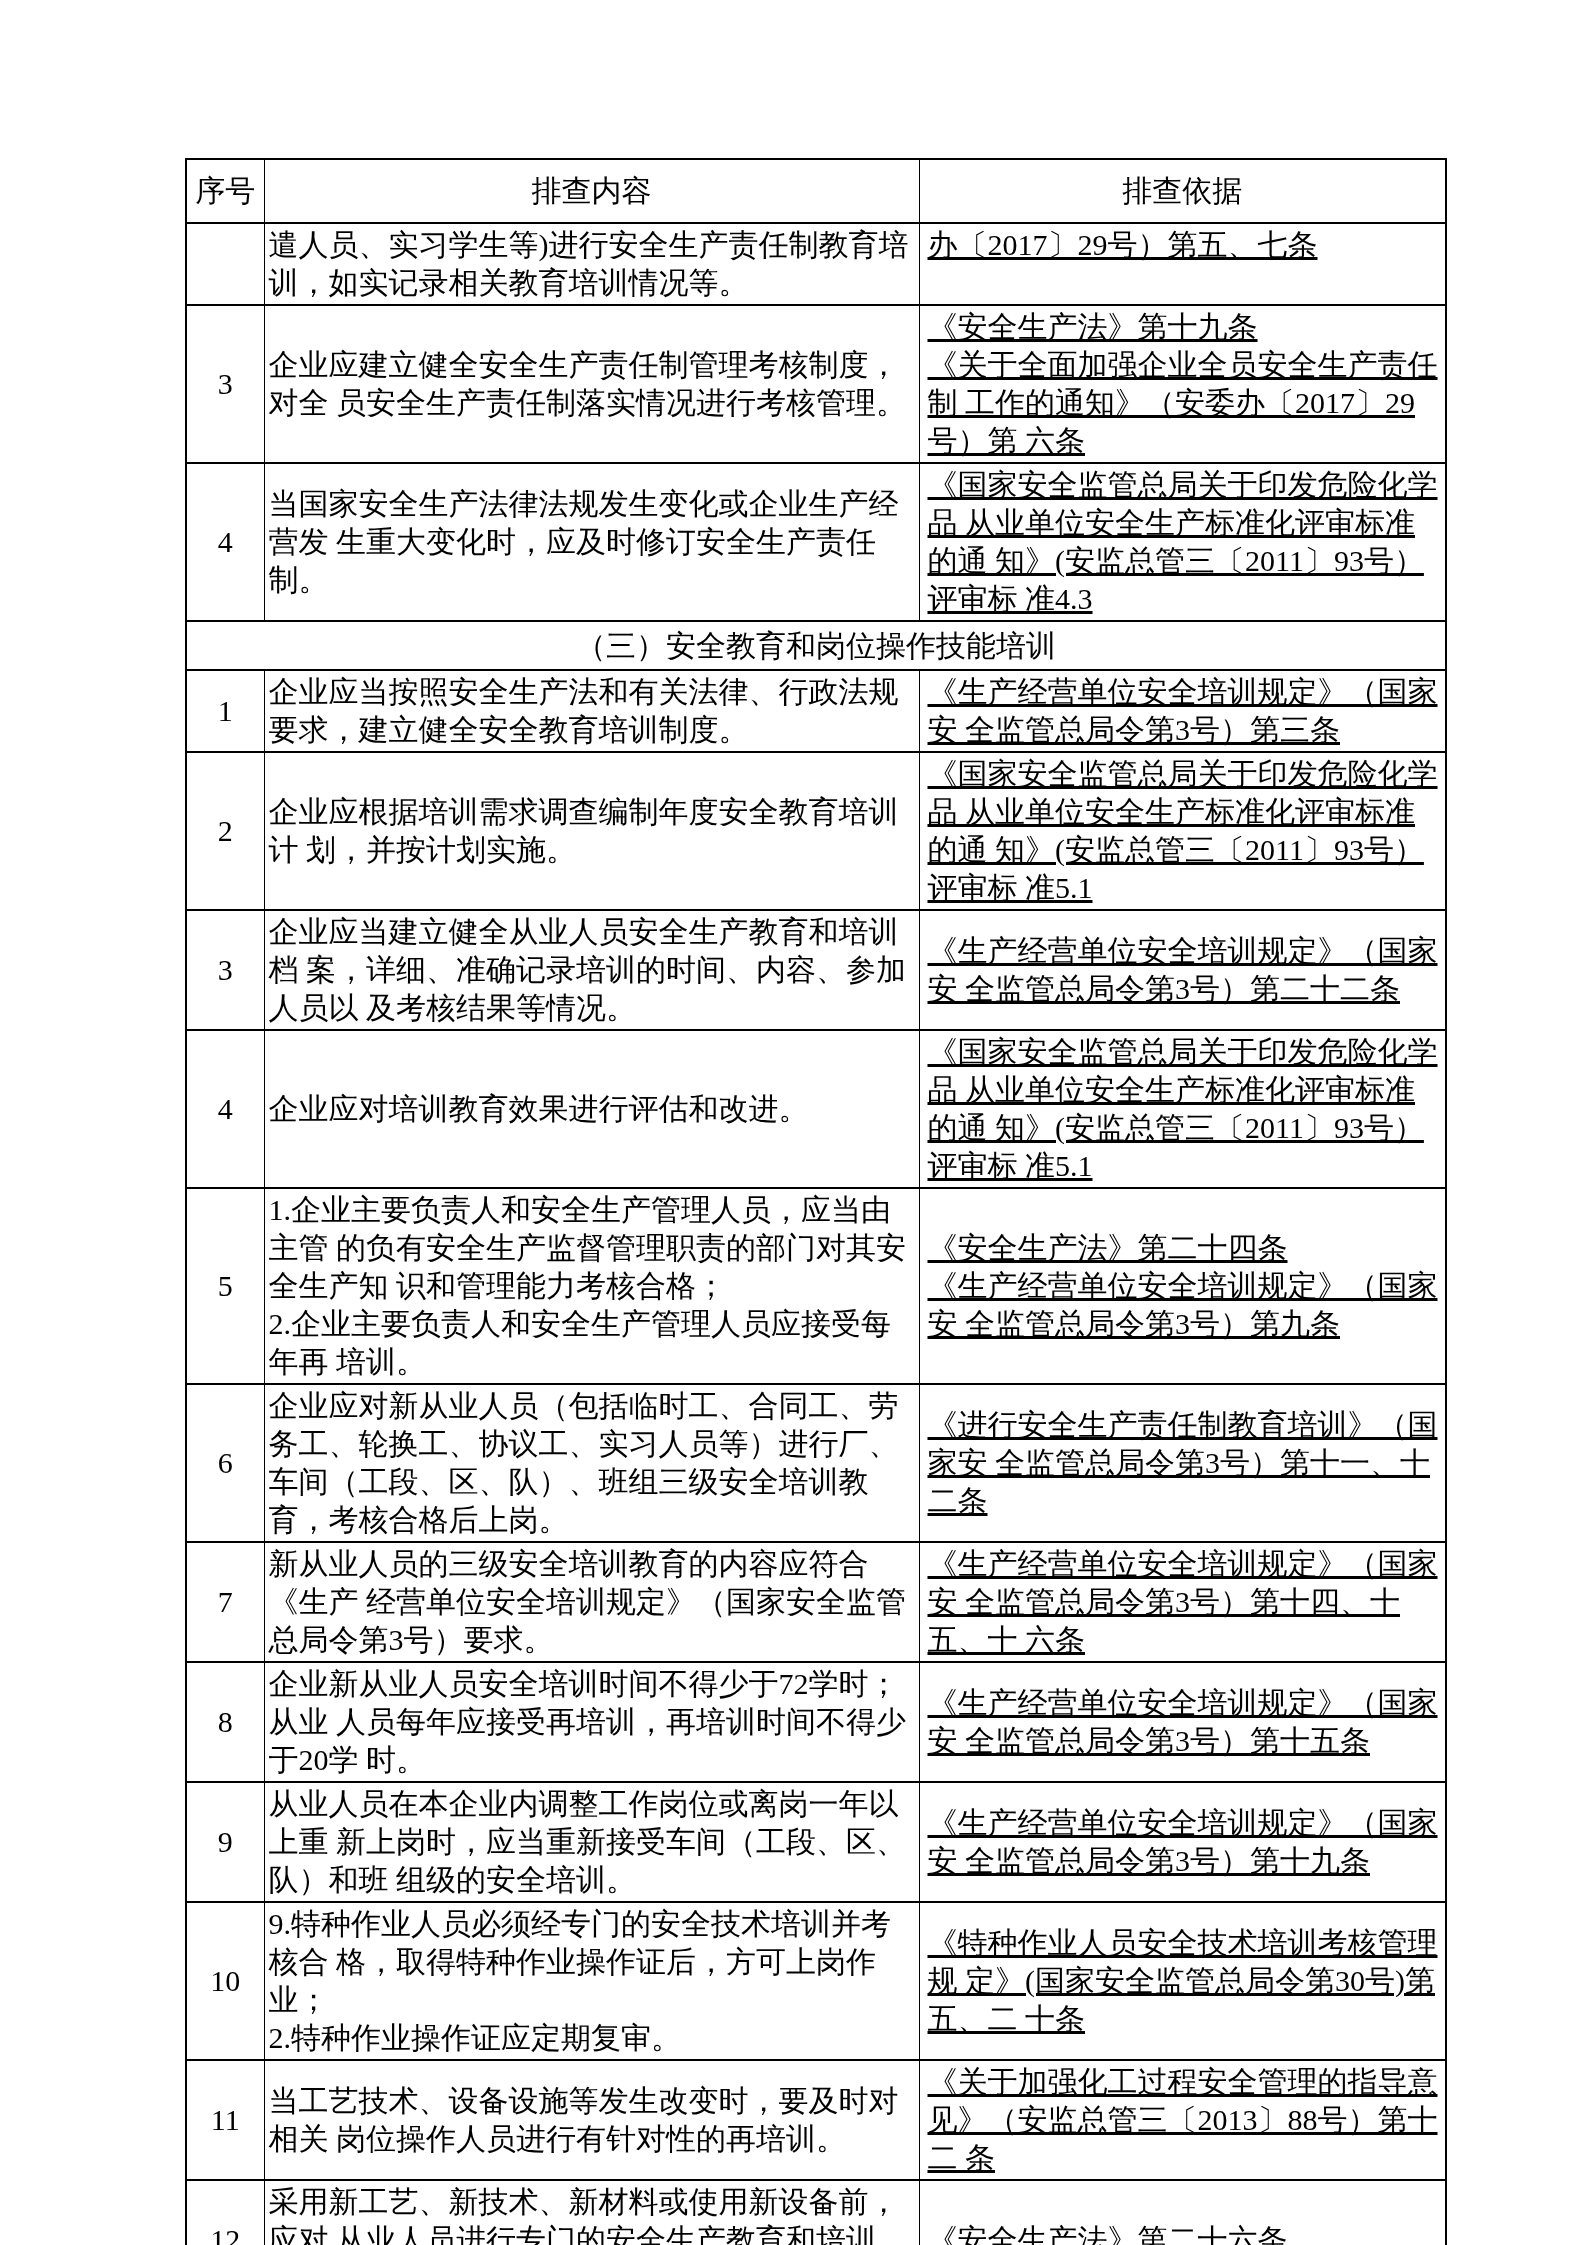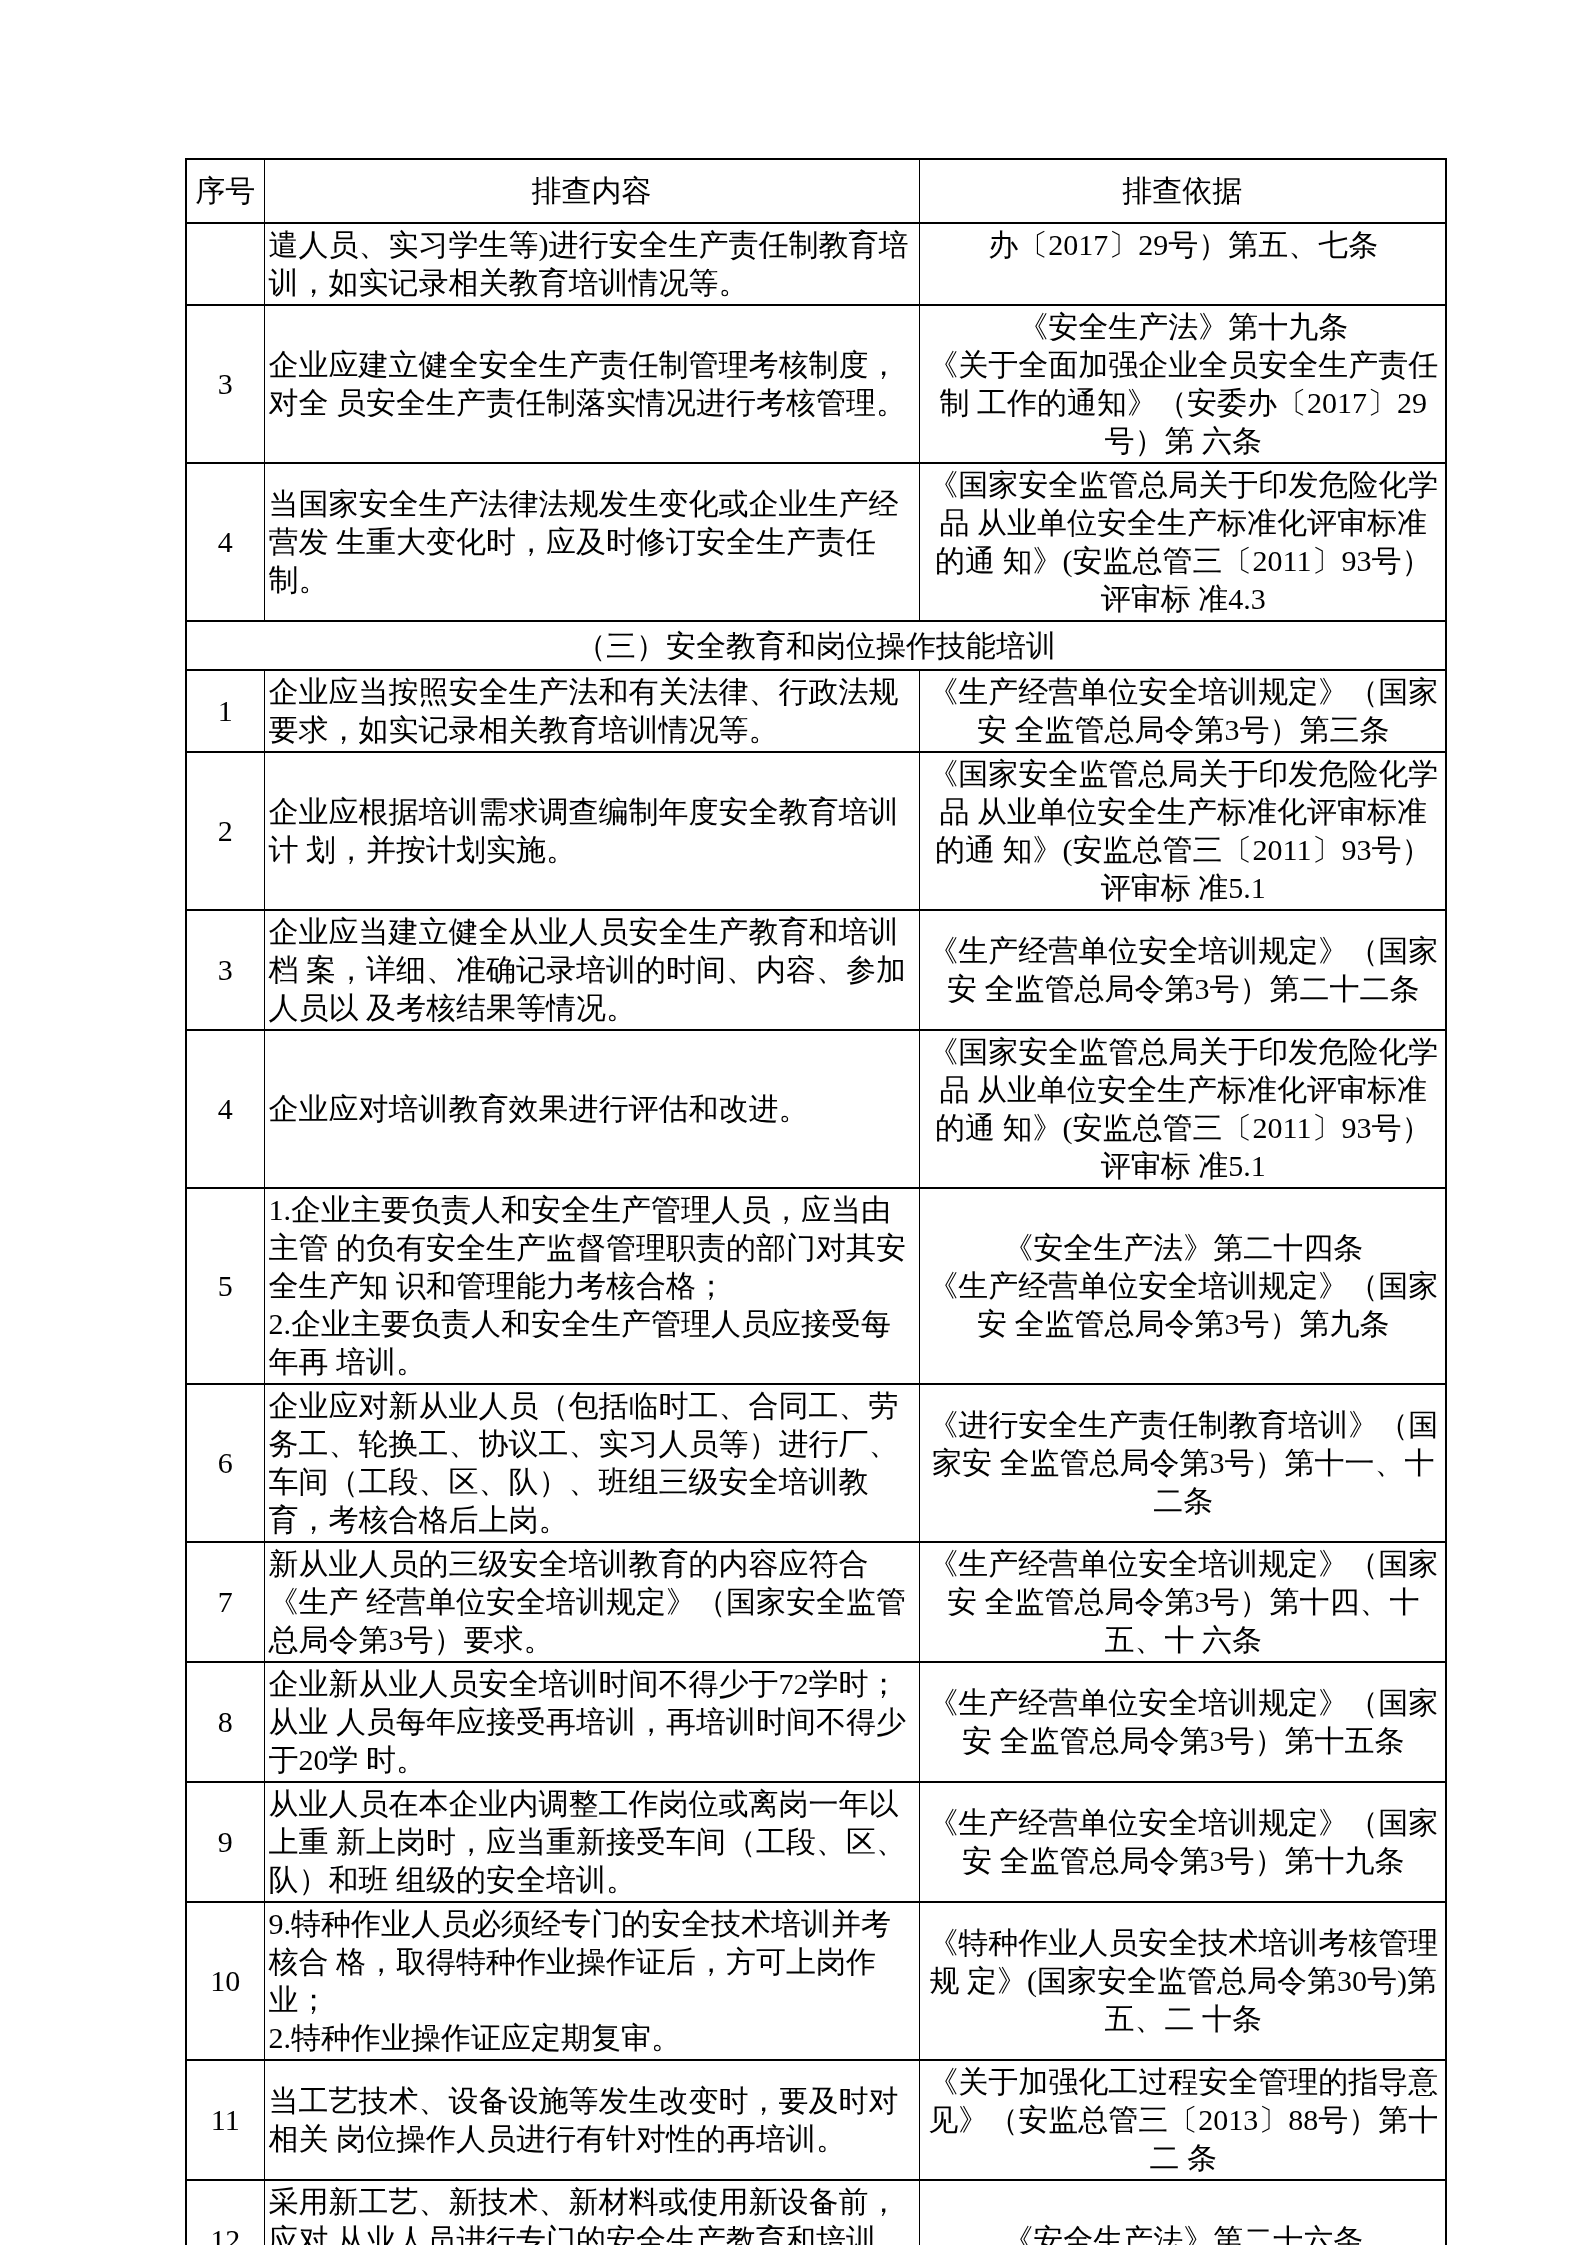--- a/index.html
+++ b/index.html
@@ -38,24 +38,25 @@
     font-size: 28px;
     padding: 0 2px;
   }
   td.content {
     text-align: left;
     padding: 2px 5px 2px 4px;
     white-space: pre-line;
     word-break: break-all;
   }
   td.basis {
-    text-align: center;
+    text-align: left;
     padding: 2px 6px 2px 8px;
     white-space: pre-line;
     word-break: break-all;
+    text-decoration: underline;
   }
   td.header-cell {
     text-align: center;
     font-size: 28px;
     white-space: normal;
   }
   td.section-cell {
     text-align: center;
     font-size: 28px;
     white-space: normal;
@@ -97,21 +98,21 @@
         <td class="content">当国家安全生产法律法规发生变化或企业生产经营发 生重大变化时，应及时修订安全生产责任制。</td>
         <td class="basis">《国家安全监管总局关于印发危险化学品 从业单位安全生产标准化评审标准的通 知》(安监总管三〔2011〕93号）评审标 准4.3</td>
       </tr>
 
       <tr style="height:49px">
         <td class="section-cell" colspan="3">（三）安全教育和岗位操作技能培训</td>
       </tr>
 
       <tr style="height:74px">
         <td class="no">1</td>
-        <td class="content">企业应当按照安全生产法和有关法律、行政法规要求，如实记录相关教育培训情况等。</td>
+        <td class="content">企业应当按照安全生产法和有关法律、行政法规要求，建立健全安全教育培训制度。</td>
         <td class="basis">《生产经营单位安全培训规定》（国家安 全监管总局令第3号）第三条</td>
       </tr>
 
       <tr style="height:148px">
         <td class="no">2</td>
         <td class="content">企业应根据培训需求调查编制年度安全教育培训计 划，并按计划实施。</td>
         <td class="basis">《国家安全监管总局关于印发危险化学品 从业单位安全生产标准化评审标准的通 知》(安监总管三〔2011〕93号）评审标 准5.1</td>
       </tr>
 
       <tr style="height:113px">

